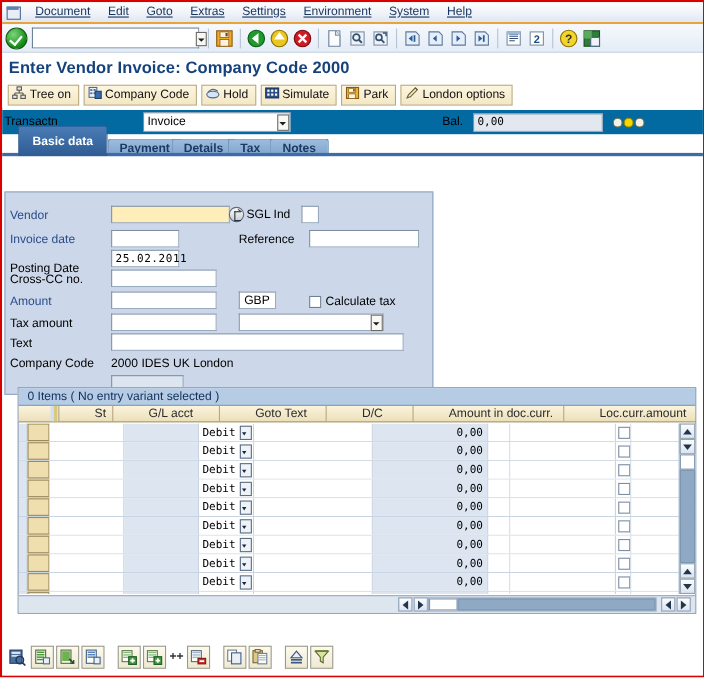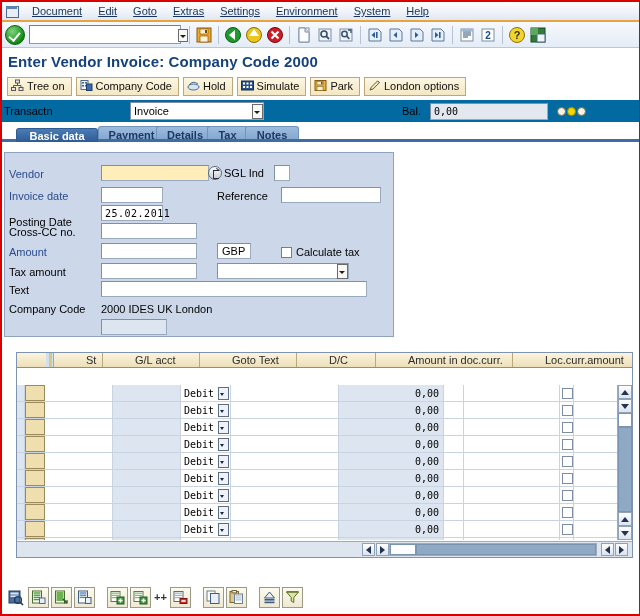--- a/index.html
+++ b/index.html
@@ -189,27 +189,27 @@
     background: linear-gradient(to bottom,#9dbbdd,#7fa4cd);
     color:#1b3a63; font-size:11px; font-weight:bold;
     display:flex;align-items:center;justify-content:center;
     padding:0 9px;
     border-top-left-radius:3px;border-top-right-radius:3px;
     border:1px solid #6f93bb; border-bottom:none;
     transform: skewX(0deg);
   }
   .tab.active {
     background: linear-gradient(to bottom,#4a7cb5,#2e5b92);
-    color:#ffffff; height:14px; border-color:#2e5b92;
+    color:#ffffff; height:28px; border-color:#2e5b92;
     z-index:3;
   }
 
   
   .formpanel {
-    position:absolute; left:2px; top:52px; width:390px; height:185px;
+    position:absolute; left:2px; top:74px; width:390px; height:185px;
     background:#ccd8e9;
     border:1px solid #8fa3bf;
   }
   .frow { position:absolute; height:18px; display:flex; align-items:center; }
   .flabel { font-size:11px; white-space:nowrap; }
   .finput {
     height:16px; background:#ffffff;
     border:1px solid #9aaabe; border-top-color:#7f8fa6; border-left-color:#7f8fa6;
     font-size:11px; padding-left:3px; display:flex; align-items:center;
     font-family:"Liberation Sans",sans-serif;
@@ -711,20 +711,21 @@
 
       <div class="frow" style="left:96px;top:165px;">
         <span class="finput readonly" style="width:66px;">
           <span></span>
         </span>
       </div>
     </div>
 
     <div class="tablewrap">
 
+      <div class="tabletitle">0 Items ( No entry variant selected )</div>
 
       <div class="thead" id="thead">
           <div class="th sel-corner" style="width: 8px;"></div>
           <div class="th" style="width: 20px;">St</div>
           <div class="th" style="width: 68px;">G/L acct</div>
           <div class="th" style="width: 68px;">Goto Text</div>
           <div class="th" style="width: 50px;">D/C</div>
           <div class="th" style="width: 108px;">Amount in doc.curr.</div>
           <div class="th" style="width: 105px;">Loc.curr.amount</div>
           <div class="th" style="width: 20px;">T</div>

